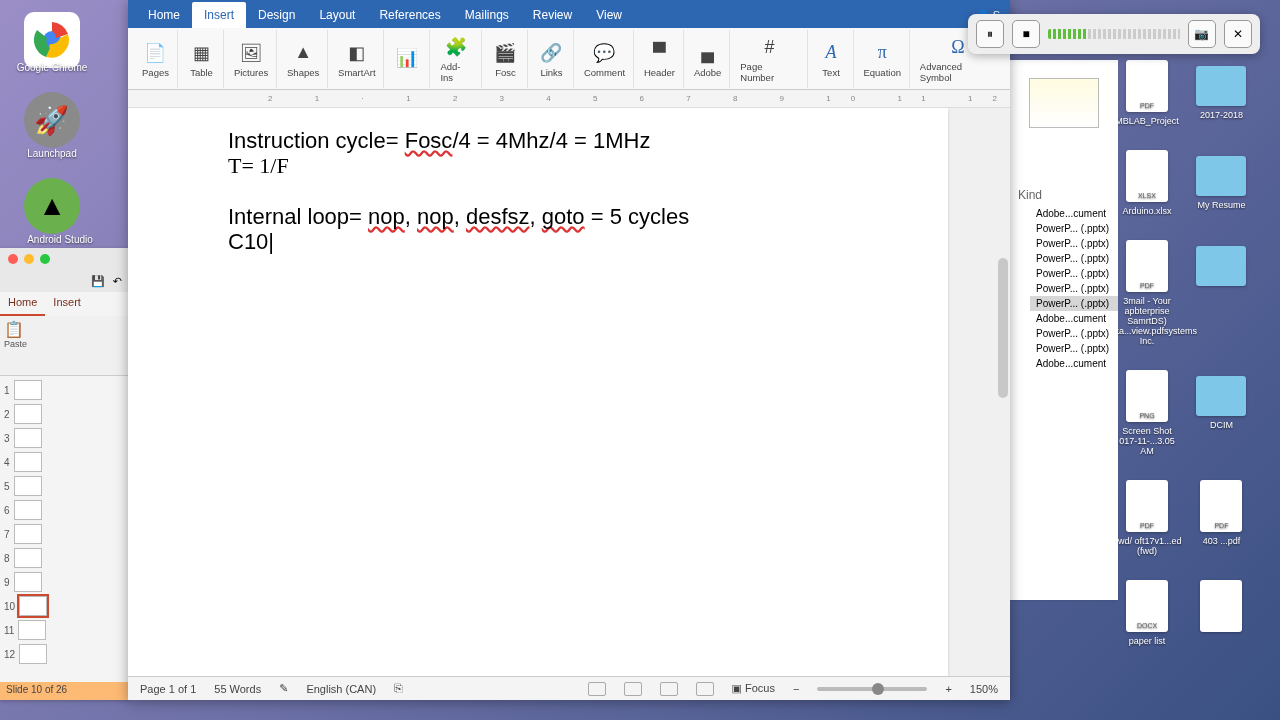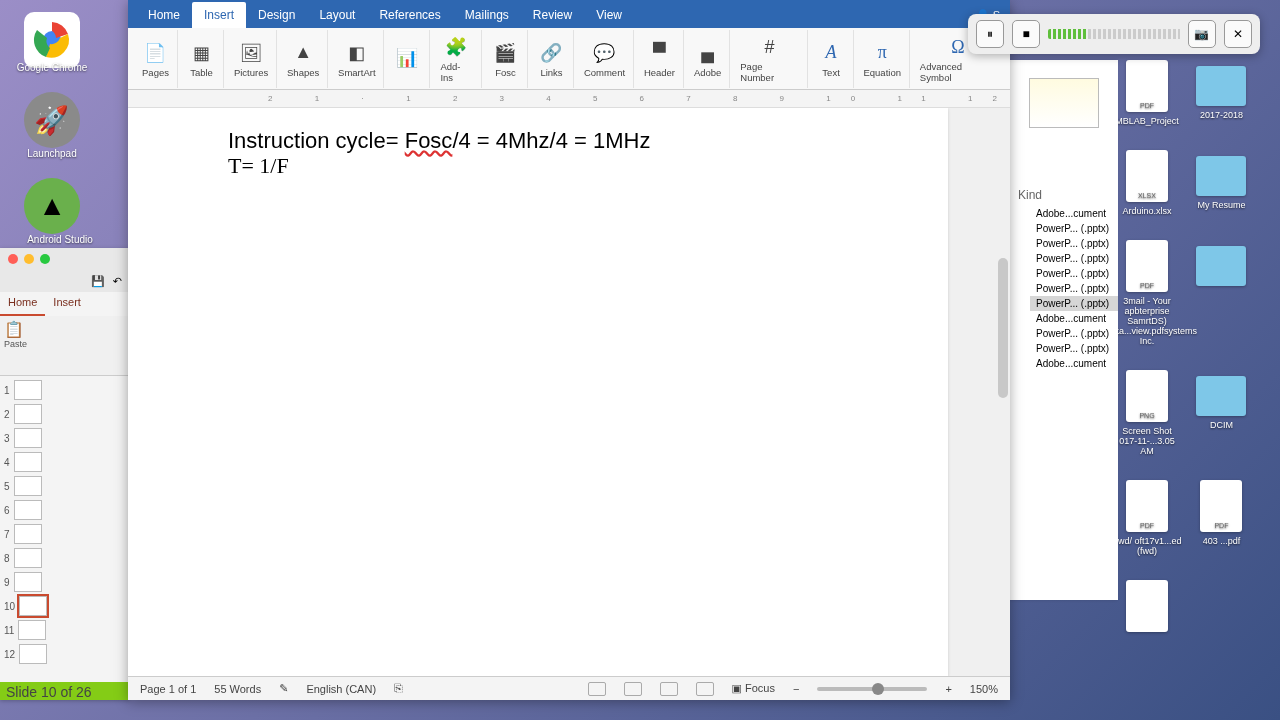--- a/index.html
+++ b/index.html
@@ -39,21 +39,21 @@
 .tlight { width: 10px; height: 10px; border-radius: 50%; }
 .ppt-qat { height: 22px; background: #e8e8e8; display:flex; align-items:center; justify-content:flex-end; gap:8px; padding:0 8px; font-size:11px;}
 .ppt-tabs { height: 24px; display: flex; font-size: 11px; }
 .ppt-tabs div { padding: 4px 8px; color: #7a2f1f; }
 .ppt-tabs .active { border-bottom: 2px solid #c94a2f; }
 .ppt-ribarea{height:60px;background:#f0f0f0;border-bottom:1px solid #ccc;font-size:9px;color:#555;padding:4px;}
 .ppt-slides { height: 300px; overflow: hidden; padding: 2px; }
 .ppt-slides .row { display: flex; align-items: center; gap: 4px; font-size: 10px; color: #555; padding: 2px 2px; }
 .ppt-slides .thumb { width: 28px; height: 20px; border: 1px solid #bbb; background: #fff; }
 .ppt-slides .row.sel .thumb { outline: 2px solid #c94a2f; }
-.ppt-status { position: absolute; bottom: 0; left: 0; right: 0; height: 18px; background: #84cc16; font-size: 14px; color: #444; padding: 2px 6px; }
+.ppt-status { position: absolute; bottom: 0; left: 0; right: 0; height: 18px; background: #fdba74; font-size: 10px; color: #444; padding: 2px 6px; }
 
 
 .word { position: absolute; left: 128px; top: 0; width: 882px; height: 700px; background: #fff; box-shadow: 0 2px 12px rgba(0,0,0,.35); display: flex; flex-direction: column; }
 .word-tabs { height: 28px; background: #2e67b1; display: flex; align-items: flex-end; padding-left: 8px; color: #fff; font-size: 12px; }
 .word-tabs .tab { padding: 6px 12px; cursor: pointer; }
 .word-tabs .tab.active { background: #fff; color: #2e67b1; border-radius: 2px 2px 0 0; }
 .word-tabs .share { margin-left: auto; padding: 6px 10px; font-size: 11px; }
 .word-ribbon { height: 62px; background: #f8f8f8; border-bottom: 1px solid #ccc; display: flex; align-items: center; padding: 2px 6px; gap: 2px; }
 .rib-group { display: flex; flex-direction: column; align-items: center; justify-content: center; padding: 2px 8px; font-size: 9.5px; color: #444; border-right: 1px solid #e2e2e2; height: 58px; min-width: 44px; }
 .rib-group:last-child { border-right: none; }
@@ -98,20 +98,21 @@
     <div class="desk-file"><div class="ficon">PDF</div><span>MBLAB_Project</span></div>
     <div class="desk-file"><div class="folder"></div><span>2017-2018</span></div>
     <div class="desk-file"><div class="ficon">XLSX</div><span>Arduino.xlsx</span></div>
     <div class="desk-file"><div class="folder"></div><span>My Resume</span></div>
     <div class="desk-file"><div class="ficon">PDF</div><span>3mail - Your apbterprise SamrtDS) sta...view.pdfsystems Inc.</span></div>
     <div class="desk-file"><div class="folder"></div><span></span></div>
     <div class="desk-file"><div class="ficon">PNG</div><span>Screen Shot 017-11-...3.05 AM</span></div>
     <div class="desk-file"><div class="folder"></div><span>DCIM</span></div>
     <div class="desk-file"><div class="ficon">PDF</div><span>Fwd/ oft17v1...ed (fwd)</span></div>
     <div class="desk-file"><div class="ficon">PDF</div><span>403 ...pdf</span></div>
+    <div class="desk-file"><div class="ficon">DOCX</div><span>paper list</span></div>
     <div class="desk-file"><div class="ficon"></div></div>
   </div>
 </div>
 
 <div class="finder-col">
   <div class="finder-thumb"></div>
   <div class="finder-head">Kind</div>
   <div class="finder-list">
     <div>Adobe...cument</div>
     <div>PowerP... (.pptx)</div>
@@ -278,20 +279,22 @@
       </div>
   </div>
 
   <div class="word-ruler">2  1  ·  1  2  3  4  5  6  7  8  9  10  11  12  13  14  15  16  17  18  19</div>
 
   <div class="word-body">
     <div class="word-page">
       <p><span>Instruction cycle= </span><span class="sq-red">Fosc</span><span>/4 = 4Mhz/4 = 1MHz</span></p>
       <p>T= 1/F</p>
       <p>&nbsp;</p>
+      <p><span>Internal loop= </span><span class="sq-red">nop</span><span>, </span><span class="sq-red">nop</span><span>, </span><span class="sq-red">desfsz</span><span>, </span><span class="sq-red">goto</span><span> = 5 cycles</span></p>
+      <p><span>C10</span><span class="caret"></span></p>
     </div>
     <div class="word-vscroll">
         <div class="th"></div>
       </div>
   </div>
 
   <div class="word-status">
     <span>Page 1 of 1</span>
     <span>55 Words</span>
     <span>✎</span>

